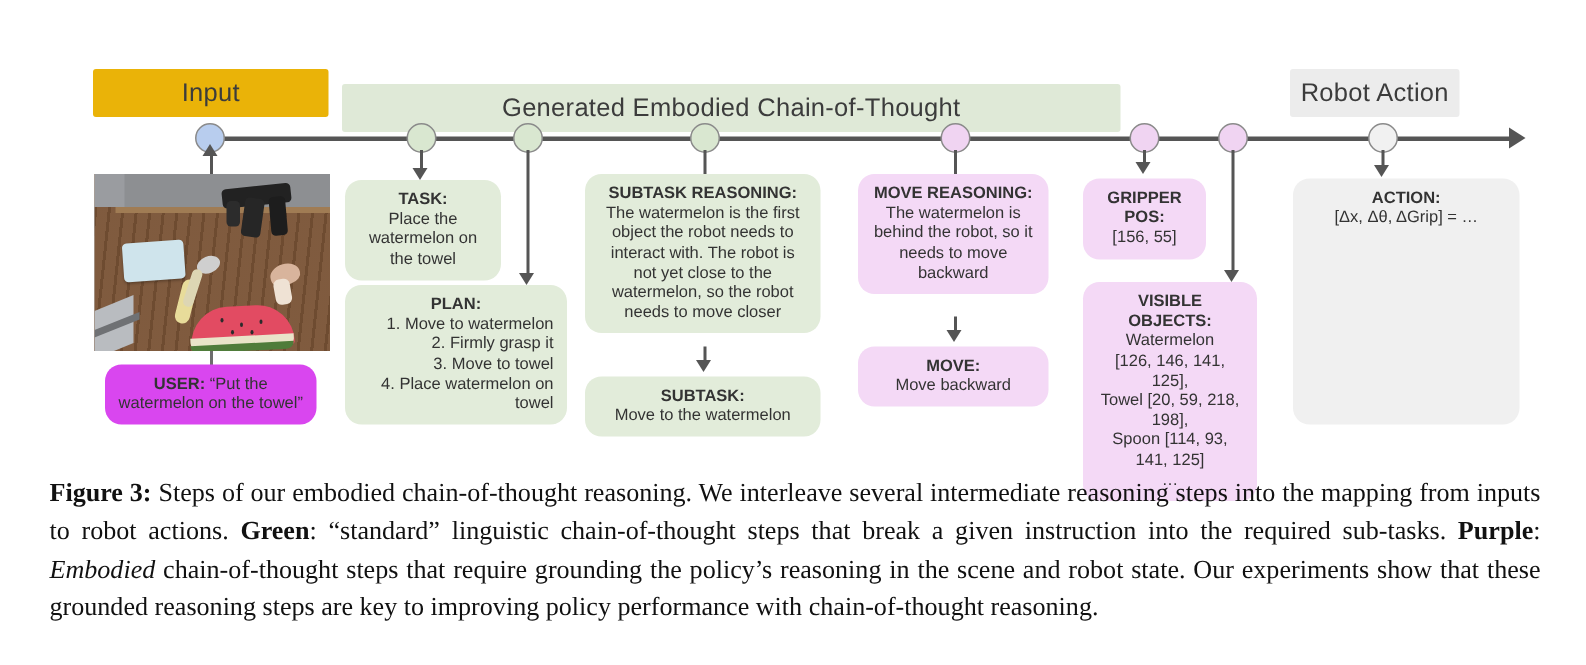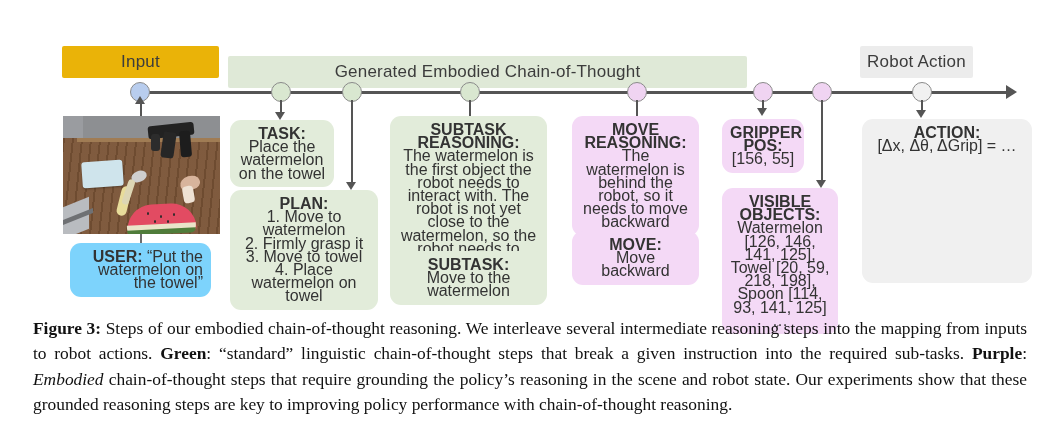--- a/index.html
+++ b/index.html
@@ -44,26 +44,26 @@
   .arrow-up{
     position:absolute;width:0;height:0;
     border-bottom:8px solid #555;border-left:5.5px solid transparent;border-right:5.5px solid transparent;
   }
   .thin-line{position:absolute;width:2px;background:#6d6d6d;}
 
   
   .box{
     position:absolute;border-radius:11px;box-sizing:border-box;
     padding:7px 8px;text-align:center;color:#333;
-    font-size:16px;line-height:13.2px;
+    font-size:11px;line-height:13.2px;
   }
   .box b{font-weight:bold;display:block;}
   .green-box{background:#e2ecda;}
   .purple-box{background:#f4d9f6;}
-  .blue-box{background:#7dd3fc;text-align:right;}
+  .blue-box{background:#d946ef;}
   .gray-box{background:#f0f0f0;}
 
   
   #photo{
     position:absolute;left:63px;top:116px;width:157px;height:118px;
     overflow:hidden;background:#6b4a30;
   }
   .p{position:absolute;}
 
   .cap{
@@ -176,21 +176,21 @@
     <span>“Put the watermelon on the towel”</span>
   </div>
 
   <div class="box green-box" style="left:230px;top:120px;width:104px;">
     <b>TASK:</b>
     <span>Place the watermelon on the towel</span>
   </div>
 
   <div class="box green-box" style="left:230px;top:190px;width:148px;padding:7px 9px;">
     <b>PLAN:</b>
-    <div style="text-align:center;">
+    <div style="text-align:right;">
       <div>1. Move to watermelon</div>
       <div>2. Firmly grasp it</div>
       <div>3. Move to towel</div>
       <div>4. Place watermelon on towel</div>
     </div>
   </div>
 
   <div class="box green-box" style="left:390px;top:116px;width:157px;">
     <b>SUBTASK REASONING:</b>
     <span>The watermelon is the first object the robot needs to interact with. The robot is not yet close to the watermelon, so the robot needs to move closer</span>
@@ -219,21 +219,21 @@
 
   <div class="box purple-box" style="left:722px;top:188px;width:116px;">
     <b>VISIBLE OBJECTS:</b>
     <div>Watermelon</div>
     <div>[126, 146, 141, 125],</div>
     <div>Towel [20, 59, 218, 198],</div>
     <div>Spoon [114, 93, 141, 125]</div>
     <div>…</div>
   </div>
 
-  <div class="box gray-box" style="left:862px;top:119px;width:170px;height:164px;">
+  <div class="box gray-box" style="left:862px;top:119px;width:151px;height:164px;">
     <b>ACTION:</b>
     <span>[Δx, Δθ, ΔGrip] = …</span>
 
     
   </div>
 
   <div class="cap">
     <b>Figure 3:</b><span> Steps of our embodied chain-of-thought reasoning. We interleave several intermediate reasoning steps into the mapping from inputs to robot actions. </span><b>Green</b><span>: “standard” linguistic chain-of-thought steps that break a given instruction into the required sub-tasks. </span><b>Purple</b><span>: </span><i>Embodied</i><span> chain-of-thought steps that require grounding the policy’s reasoning in the scene and robot state. Our experiments show that these grounded reasoning steps are key to improving policy performance with chain-of-thought reasoning.</span>
   </div>
 

